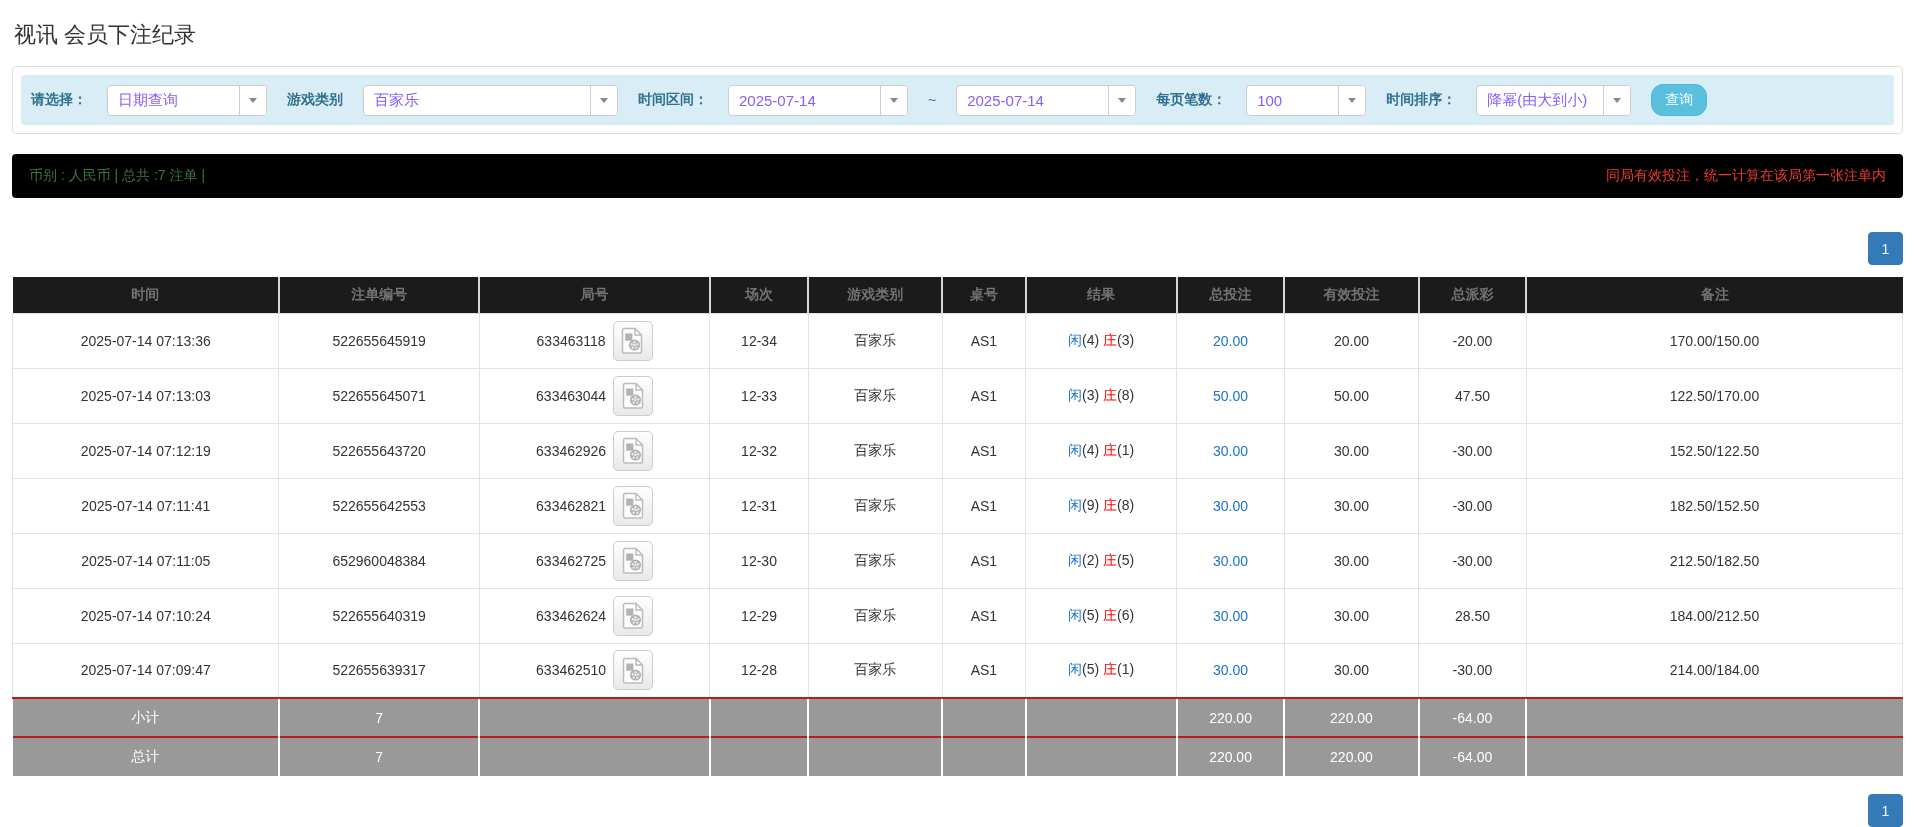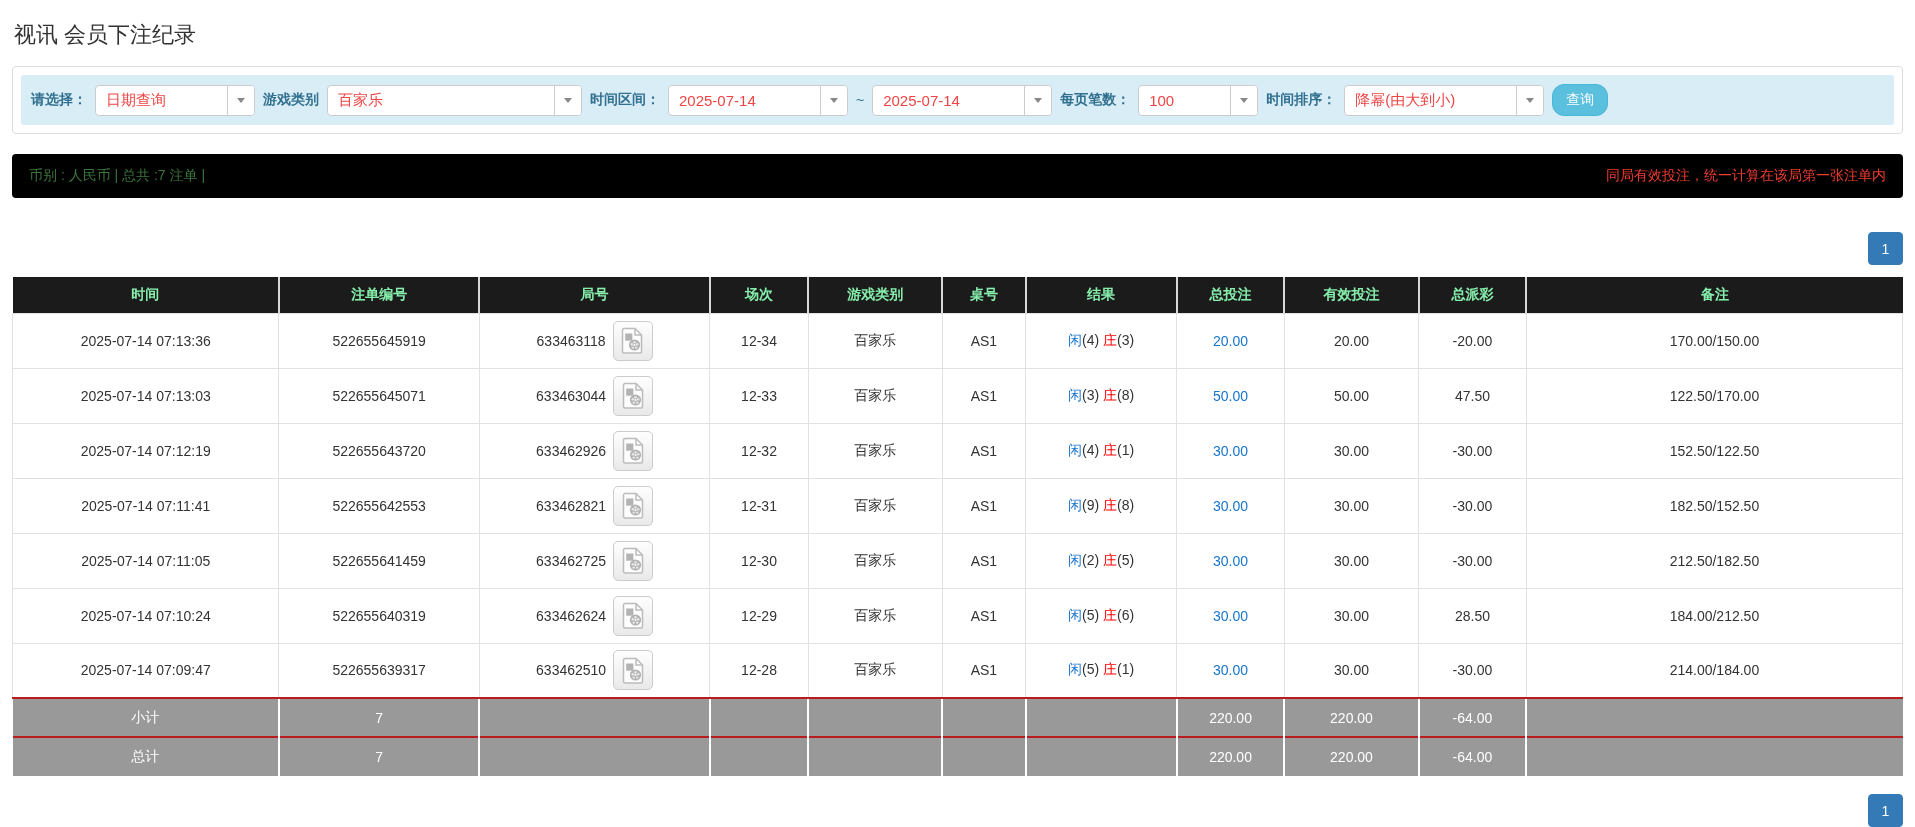--- a/index.html
+++ b/index.html
@@ -26,60 +26,60 @@
     padding: 8px;
     margin-bottom: 20px;
     background: #fff;
   }
   .filter-bar {
     background: #d9edf7;
     border-radius: 3px;
     padding: 9px 10px;
     display: flex;
     align-items: center;
-    gap: 8px;
+    gap: 20px;
     font-size: 14px;
     white-space: nowrap;
   }
   .flabel { color: #31708f; font-weight: bold; }
   .combo {
     display: flex;
     align-items: stretch;
     background: #fff;
     border: 1px solid #ccc;
     border-radius: 4px;
     height: 31px;
     overflow: hidden;
     cursor: pointer;
   }
   .combo-text {
     flex: 1;
     display: flex;
     align-items: center;
     padding: 0 10px;
     font-size: 15px;
-    color: #ef4444;
+    color: #8b5cf6;
     overflow: hidden;
   }
   .combo-arrow {
     width: 27px;
     border-left: 1px solid #ccc;
     display: flex;
     align-items: center;
     justify-content: center;
     background: #fff;
   }
   .combo-arrow i {
     width: 0; height: 0;
     border-left: 4px solid transparent;
     border-right: 4px solid transparent;
     border-top: 5px solid #888;
   }
   .w160 { width: 160px; } .w255 { width: 255px; } .w180 { width: 180px; }
-  .w120 { width: 120px; } .w178 { width: 200px; }
+  .w120 { width: 120px; } .w178 { width: 155px; }
   .tilde { color: #31708f; }
   .search-btn {
     background: #5bc0de;
     border: 1px solid #46b8da;
     color: #fff;
     font-size: 14px;
     font-family: inherit;
     border-radius: 12px;
     height: 32px;
     padding: 0 13px;
@@ -118,21 +118,21 @@
 
   
   .bet-table {
     width: 100%;
     border-collapse: collapse;
     table-layout: fixed;
     font-size: 14px;
   }
   .bet-table th {
     background: #1b1b1b;
-    color: #86efac;
+    color: #737373;
     font-weight: bold;
     height: 36px;
     border-left: 2px solid #d8d8d8;
     text-align: center;
   }
   .bet-table th:first-child { border-left: none; }
   .bet-table tbody td {
     border: 1px solid #e2e2e2;
     text-align: center;
     height: 55px;
@@ -363,21 +363,21 @@
           <td>百家乐</td>
           <td>AS1</td>
           <td><span class="blue">闲</span><span>(9)</span> <span class="red">庄</span><span>(8)</span></td>
           <td><a class="bet-link">30.00</a></td>
           <td>30.00</td>
           <td class="red">-30.00</td>
           <td>182.50/152.50</td>
         </tr>
         <tr>
           <td>2025-07-14 07:11:05</td>
-          <td>522655641459</td>
+          <td>652960048384</td>
           <td><span class="round-num">633462725</span><button class="clip-btn">
               <svg width="23" height="27" viewBox="0 0 23 27">
                 <path d="M3 1.5h11l6.5 6.5v16.5a1.5 1.5 0 0 1-1.5 1.5H3a1.5 1.5 0 0 1-1.5-1.5V3A1.5 1.5 0 0 1 3 1.5z" fill="#fdfdfd" stroke="#bcbcbc" stroke-width="1.5"></path>
                 <path d="M14 1.5V8h6.5" fill="none" stroke="#bcbcbc" stroke-width="1.5"></path>
                 <rect x="4.2" y="6.5" width="7.2" height="7.2" fill="#b3b3b3"></rect>
                 <circle cx="13.5" cy="18" r="5.6" fill="#b3b3b3"></circle>
                 <circle cx="13.5" cy="18" r="1.1" fill="#fff"></circle>
                 <circle cx="13.5" cy="15.2" r="1.2" fill="#e9e9e9"></circle>
                 <circle cx="16.2" cy="17.2" r="1.2" fill="#e9e9e9"></circle>
                 <circle cx="15.2" cy="20.6" r="1.2" fill="#e9e9e9"></circle>

